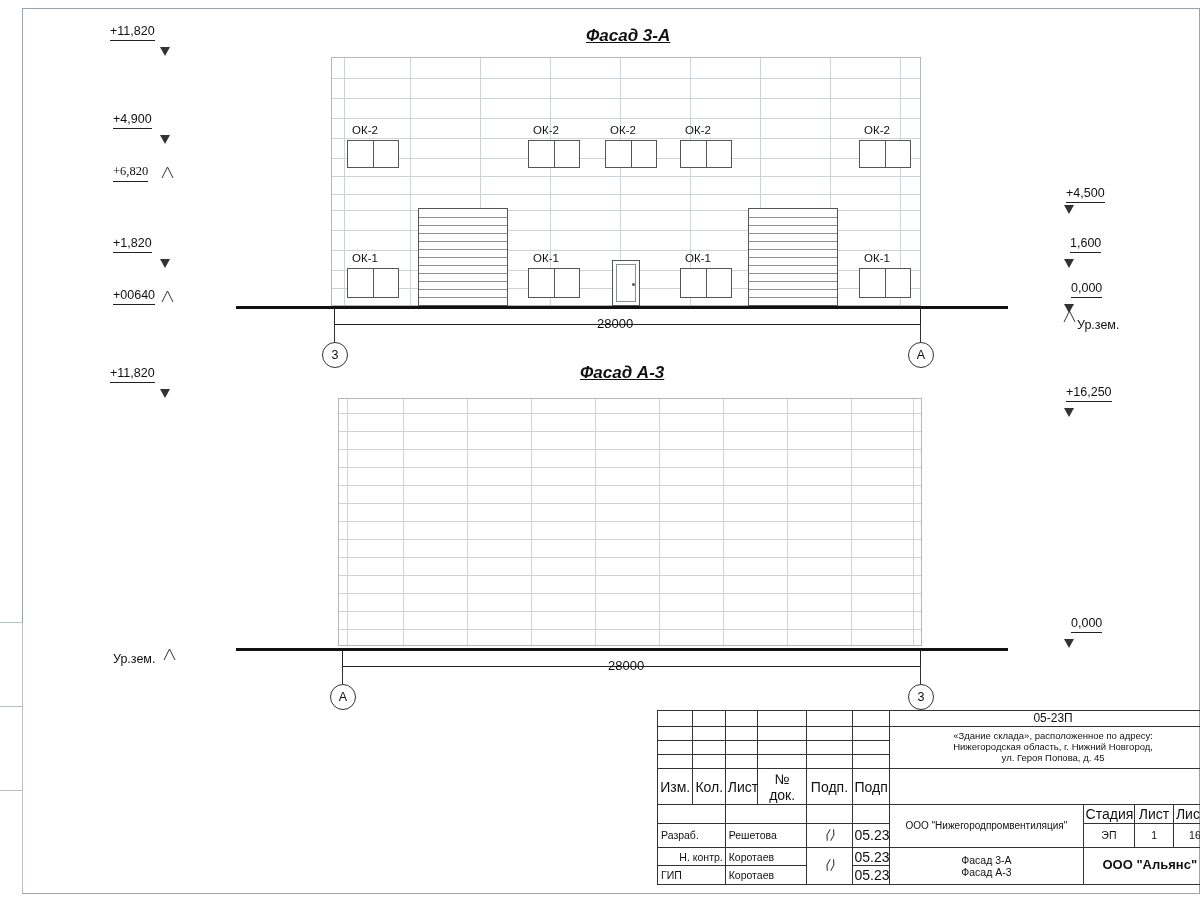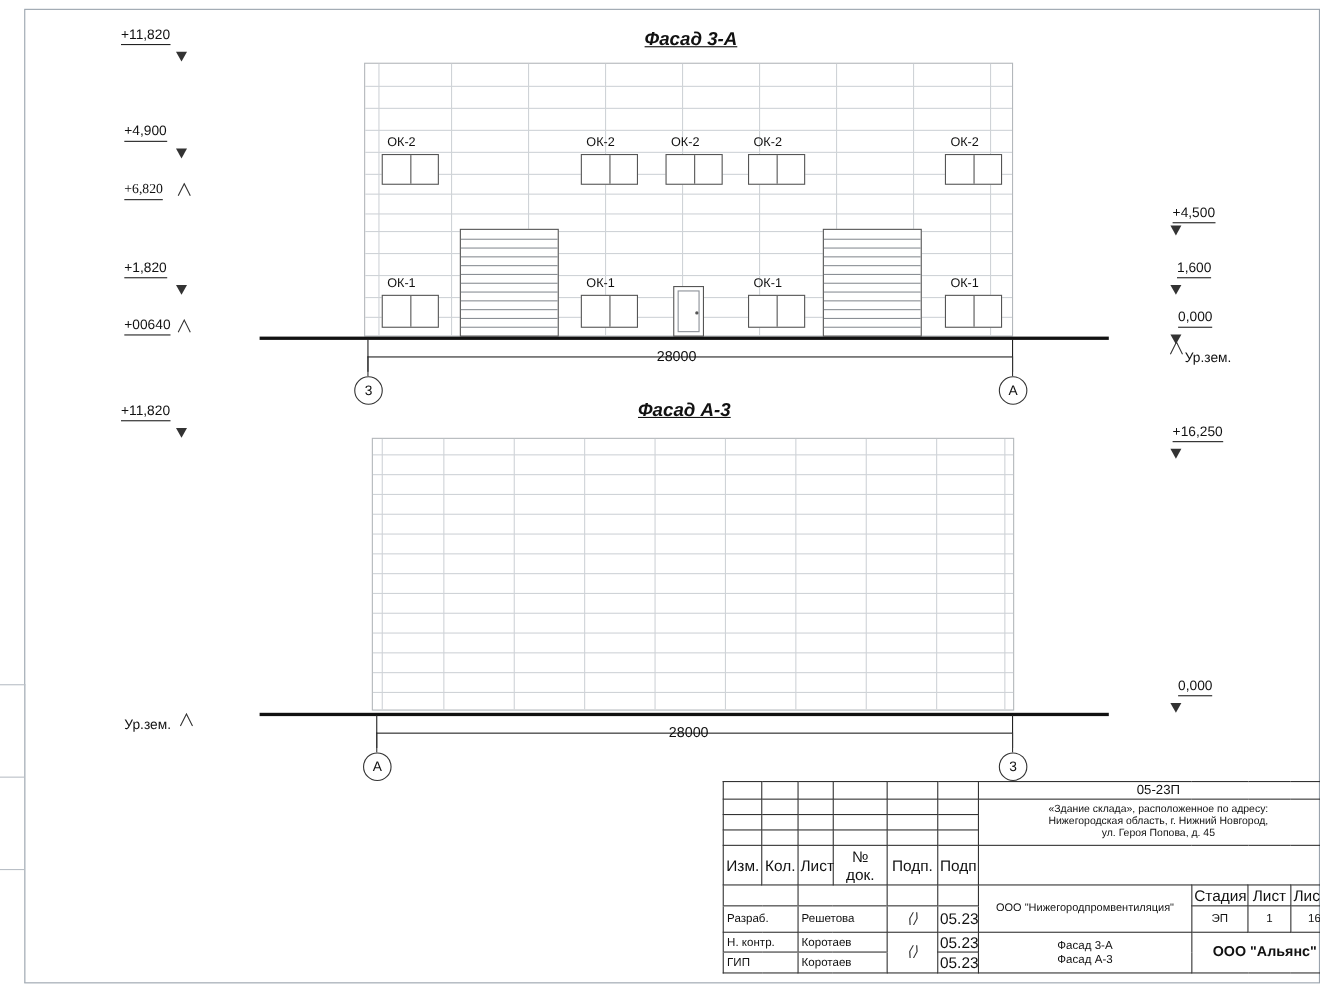--- a/index.html
+++ b/index.html
@@ -388,21 +388,21 @@
       <tr style="height:22px">
         <td colspan="2" style="text-align:left;padding-left:3px">Разраб.</td>
         <td colspan="2" style="text-align:left;padding-left:3px">Решетова</td>
         <td class="sig">⟨⟩</td>
         <td class="small">05.23</td>
         <td>ЭП</td>
         <td>1</td>
         <td>16</td>
       </tr>
       <tr style="height:17px">
-        <td colspan="2" style="text-align:left;padding-left:3px;border-bottom:none">Н. контр.</td>
+        <td colspan="2" style="text-align:right;padding-left:3px;border-bottom:none">Н. контр.</td>
         <td colspan="2" style="text-align:left;padding-left:3px;border-bottom:none">Коротаев</td>
         <td rowspan="2" class="sig">⟨⟩</td>
         <td class="small">05.23</td>
         <td rowspan="2">
           <div>Фасад 3-А</div>
           <div>Фасад А-3</div>
         </td>
         <td colspan="3" rowspan="2" class="st-alliance">ООО "Альянс"</td>
       </tr>
       <tr style="height:17px">

